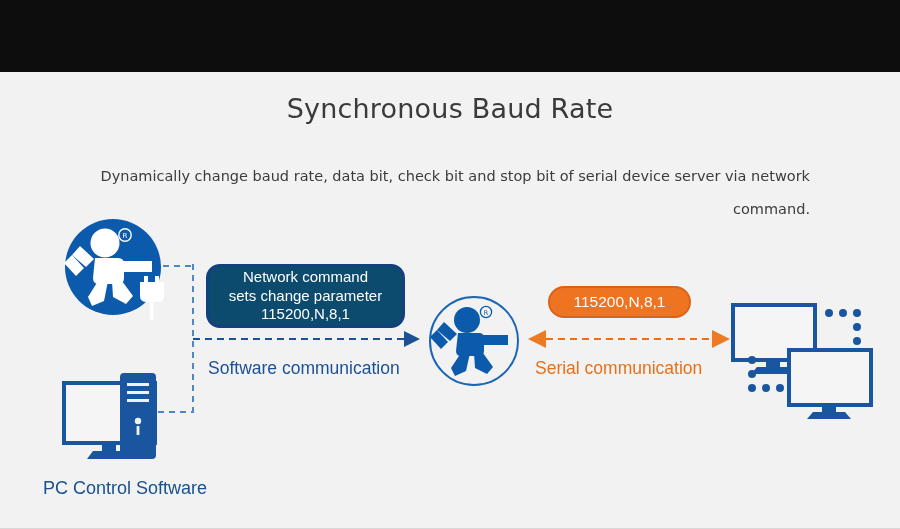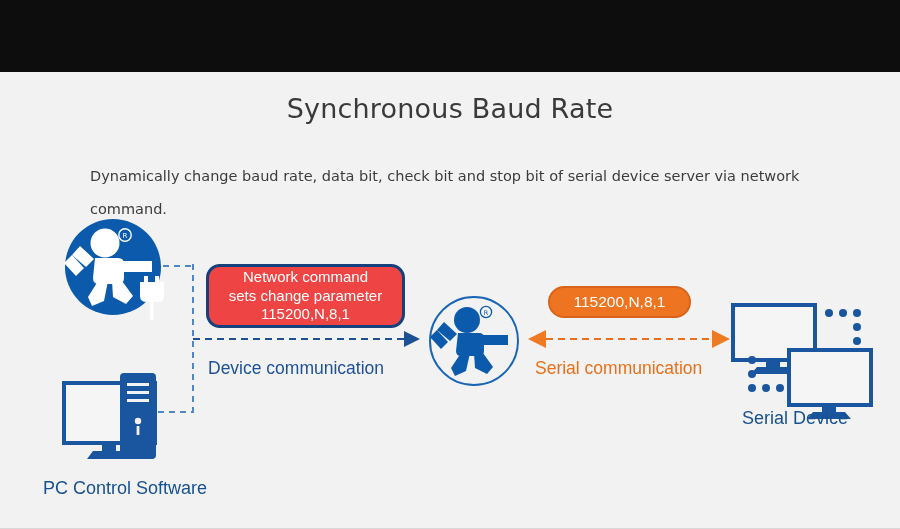--- a/index.html
+++ b/index.html
@@ -37,21 +37,21 @@
     text-align: center;
     font-size: 27px;
     color: #3a3a3a;
     font-family: "DejaVu Sans", sans-serif;
     letter-spacing: 0.2px;
   }
   .subtitle {
     position: absolute;
     left: 90px; top: 160px;
     width: 720px;
-    text-align: left;
+    text-align: right;
     font-size: 14.5px;
     line-height: 33px;
     color: #3c3c3c;
     font-family: "DejaVu Sans", sans-serif;
   }
 
   
   .layer {
     position: absolute;
     left: 0; top: 0;
@@ -95,21 +95,21 @@
     font-size: 17.5px;
     color: #e8701a;
   }
 
   
   .cmd-box {
     position: absolute;
     left: 206px; top: 264px;
     width: 199px; height: 64px;
     border-radius: 14px;
-    background: #ef4444;
+    background: #0c4a6e;
     border: 3px solid #14417e;
     box-sizing: border-box;
     display: flex;
     align-items: center;
     justify-content: center;
   }
   .cmd-box-inner {
     text-align: center;
     color: #ffffff;
     font-family: "Liberation Sans", sans-serif;
@@ -267,17 +267,16 @@
       <div>sets change parameter</div>
       <div>115200,N,8,1</div>
     </div>
   </div>
 
   <div class="pill">
     <span>115200,N,8,1</span>
   </div>
 
   <div class="lbl lbl-pc">PC Control Software</div>
-  <div class="lbl lbl-serial-device">Serial Device</div>
-  <div class="lbl lbl-netcomm">Device communication</div>
+  <div class="lbl lbl-netcomm">Software communication</div>
   <div class="lbl lbl-sercomm">Serial communication</div>
 
 </div>
 
 </body></html>

